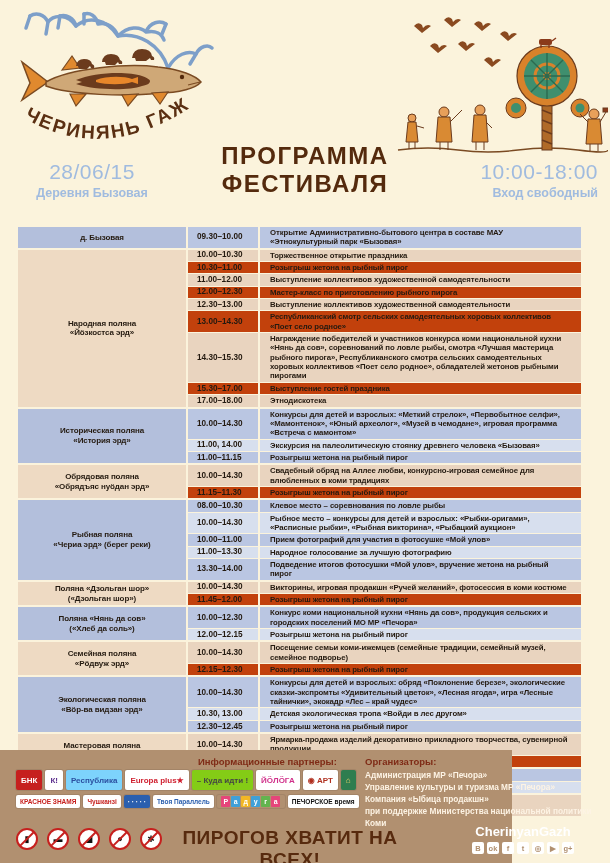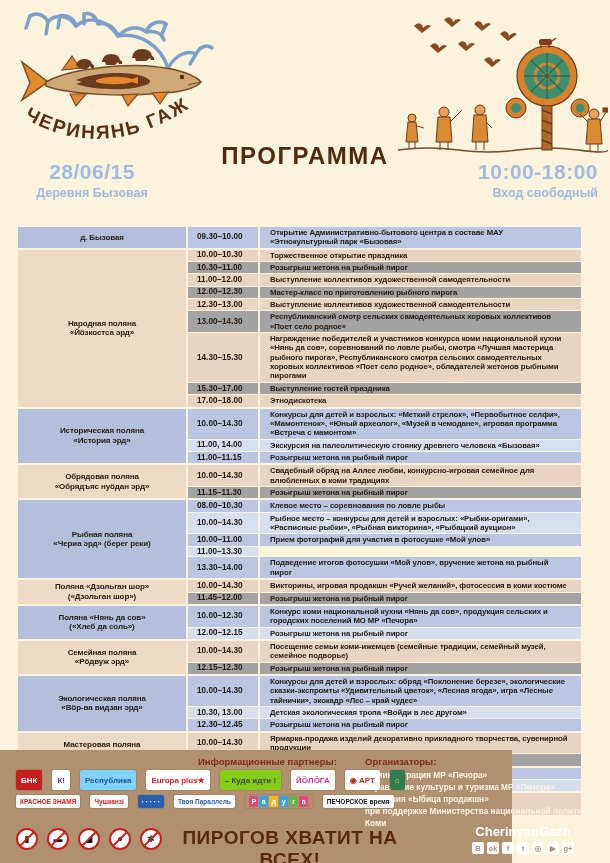--- a/index.html
+++ b/index.html
@@ -6,49 +6,49 @@
   body{font-family:"Liberation Sans",sans-serif;background:#888}
   .page{position:relative;width:610px;height:863px;background:#fbf3dc;overflow:hidden;margin:0 auto}
 
   
   .fish-logo{position:absolute;left:10px;top:6px;width:205px;height:150px}
   .scene{position:absolute;right:2px;top:12px;width:212px;height:148px}
   .title{position:absolute;left:0;right:0;top:142px;text-align:center;
          font-weight:900;font-size:24px;line-height:1.15;letter-spacing:1.5px;color:#542a0d}
   .date-block{position:absolute;left:12px;top:160px;width:160px;text-align:center;color:#a0bbdf}
   .time-block{position:absolute;right:12px;top:160px;width:168px;text-align:right;color:#a0bbdf}
-  .big-blue{font-size:21px;font-weight:700;letter-spacing:.5px}
+  .big-blue{font-size:21px;font-weight:400;letter-spacing:.5px}
   .small-blue{font-size:12.5px;font-weight:700;margin-top:2px}
 
   
   .schedule{position:absolute;left:18px;top:227px;width:563px;
             font-size:7.8px;line-height:1.2;letter-spacing:-.1px;color:#241a10}
   .section{display:flex;gap:2px;margin-bottom:2px}
   .loc{flex:0 0 168px;display:flex;align-items:center;justify-content:center;
        text-align:center;font-weight:700;white-space:pre-line;padding:1px 21px;box-sizing:border-box;font-size:8px}
   .rows{flex:1;display:flex;flex-direction:column;gap:1px}
   .row{display:flex;gap:2px;flex:1}
   .time{flex:0 0 70px;display:flex;align-items:center;padding-left:9px;
         font-weight:700;box-sizing:border-box;font-size:8.2px;letter-spacing:0}
   .event{flex:1;display:flex;align-items:center;padding:1px 10px;font-weight:700}
   .blue .loc{background:#b3bfdc}
   .blue .time,.blue .event{background:#bac6e2}
   .blue .row.alt .time,.blue .row.alt .event{background:#d7dfee}
   .tan .loc{background:#eedac3}
   .tan .time,.tan .event{background:#e9d4bf}
-  .tan .row.alt .time,.tan .row.alt .event{background:#a3a3a3}
+  .tan .row.alt .time,.tan .row.alt .event{background:#c2410c}
 
   
   .footer{position:absolute;left:0;bottom:0;width:512px;height:113px;background:#b19070}
   .partners-label{position:absolute;left:198px;top:6px;font-size:9.5px;font-weight:800;color:#7f2b16}
   .organizers{position:absolute;left:365px;top:6px;width:240px}
   .organizers-label{font-size:9.5px;font-weight:800;color:#7f2b16;margin-bottom:2px}
   .org-line{font-size:8.3px;font-weight:700;color:#fdf3e4;line-height:1.45}
   .logo-rows{position:absolute;left:16px;top:20px;width:340px}
-  .logo-row{display:flex;gap:10px;margin-bottom:5px;flex-wrap:nowrap}
+  .logo-row{display:flex;gap:3px;margin-bottom:5px;flex-wrap:nowrap}
   .badge{height:20px;border-radius:2px;display:flex;align-items:center;justify-content:center;
          font-weight:800;font-size:8px;padding:0 5px;white-space:nowrap;box-shadow:0 0 0 1px rgba(0,0,0,.08)}
   .logo-row.second .badge{height:13px;font-size:6.5px;padding:0 4px}
   .badge .blk{display:inline-block;width:9px;height:11px;border-radius:1px;color:#fff;
               font-size:7px;line-height:11px;text-align:center;margin:0 .5px}
   .bottom-row{position:absolute;left:0;top:74px;width:610px;height:36px}
   .prohibitions{position:absolute;left:16px;top:4px;display:flex;gap:9px}
   .no-icon{position:relative;width:22px;height:22px;border-radius:50%;background:#fff;
            border:2px solid #c6201e;box-sizing:border-box;display:flex;align-items:center;justify-content:center;
            font-size:9px;color:#111}
@@ -157,20 +157,21 @@
           <path d="M192,107 L190,132 L206,132 L204,107 Z" fill="#d98a33"></path>
           <path d="M194,132 v7 M202,132 v7" fill="none"></path>
           <path d="M192,110 l-8,-8 M204,110 l6,-10" fill="none"></path>
           <rect x="207" y="96" width="6" height="4" fill="#8a3a1a"></rect>
         </g>
     </g>
   </svg>
 
   <div class="title">
     <div>ПРОГРАММА</div>
+    <div>ФЕСТИВАЛЯ</div>
   </div>
   <div class="date-block">
     <div class="big-blue">28/06/15</div>
     <div class="small-blue">Деревня Бызовая</div>
   </div>
   <div class="time-block">
     <div class="big-blue">10:00-18:00</div>
     <div class="small-blue">Вход свободный</div>
   </div>
 
@@ -269,20 +270,21 @@
           <div class="row alt">
             <div class="time">10.00–14.30</div>
             <div class="event">Рыбное место – конкурсы для детей и взрослых: «Рыбки-оригами», «Расписные рыбки», «Рыбная викторина», «Рыбацкий аукцион»</div>
           </div>
           <div class="row">
             <div class="time">10.00–11.00</div>
             <div class="event">Прием фотографий для участия в фотосушке «Мой улов»</div>
           </div>
           <div class="row alt">
             <div class="time">11.00–13.30</div>
+            <div class="event">Народное голосование за лучшую фотографию</div>
           </div>
           <div class="row">
             <div class="time">13.30–14.00</div>
             <div class="event">Подведение итогов фотосушки «Мой улов», вручение жетона на рыбный пирог</div>
           </div>
         </div>
       </div>
       <div class="section tan">
         <div class="loc">Поляна «Дзольган шор»
 («Дзольган шор»)</div>

